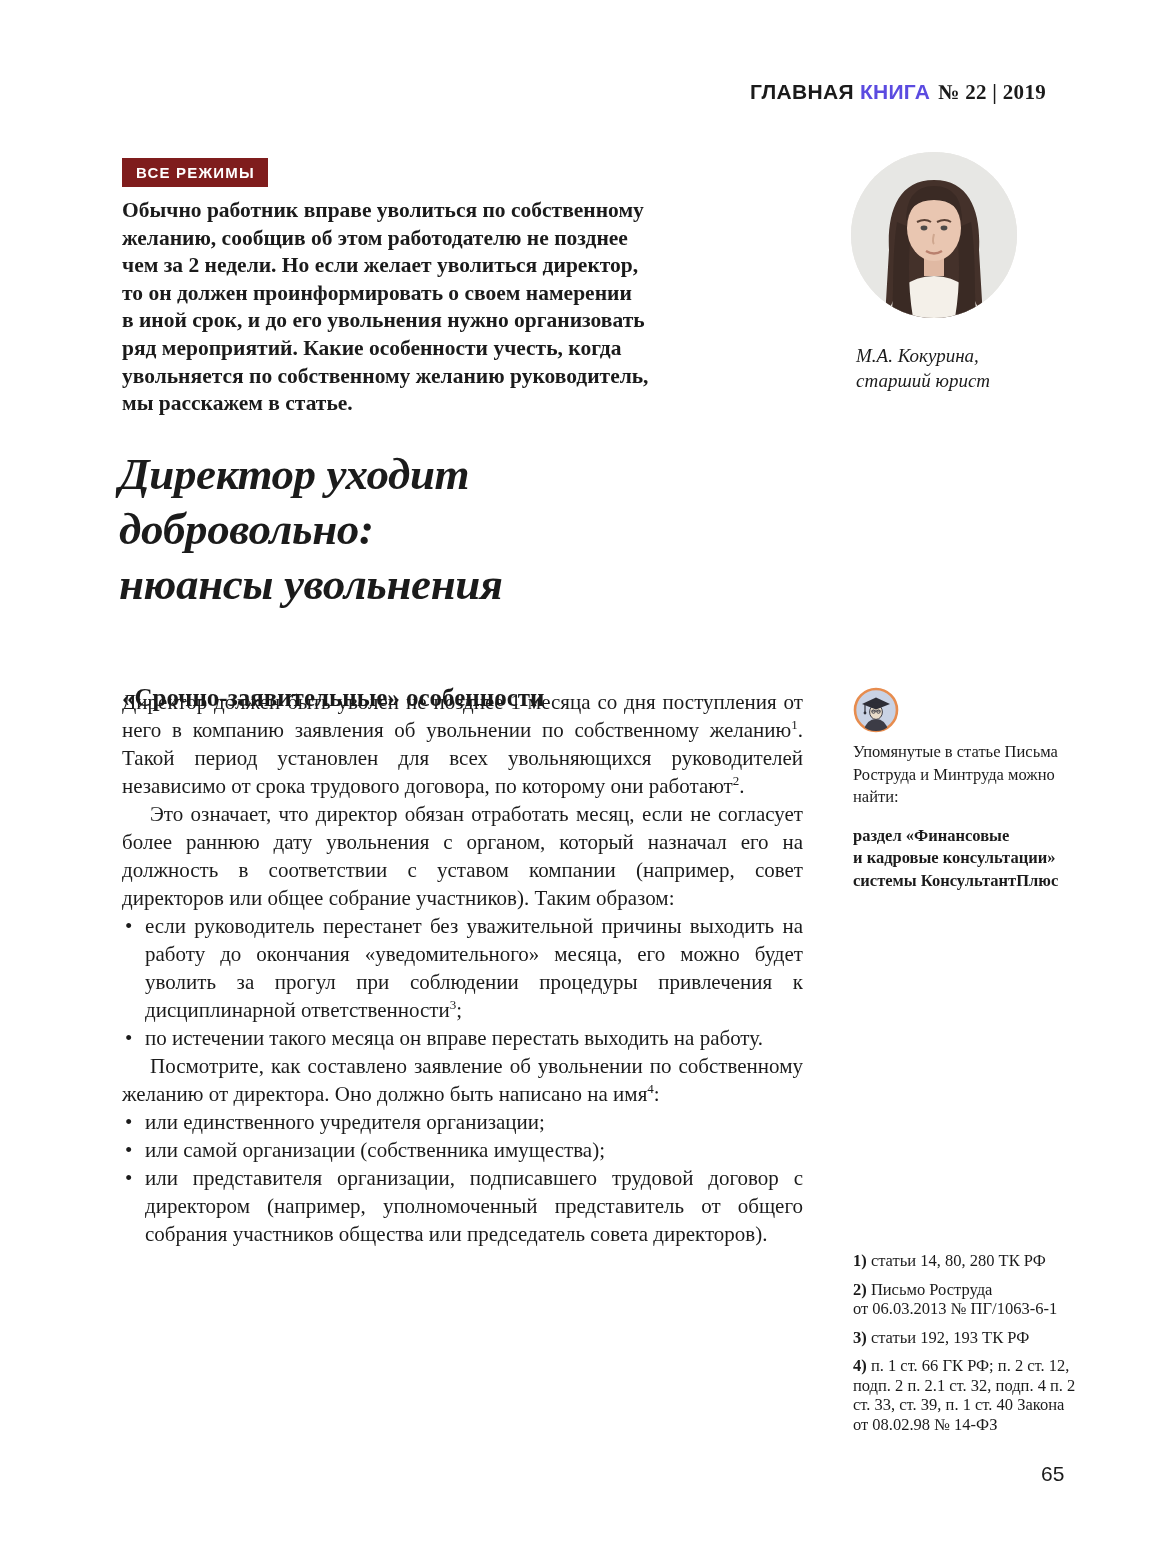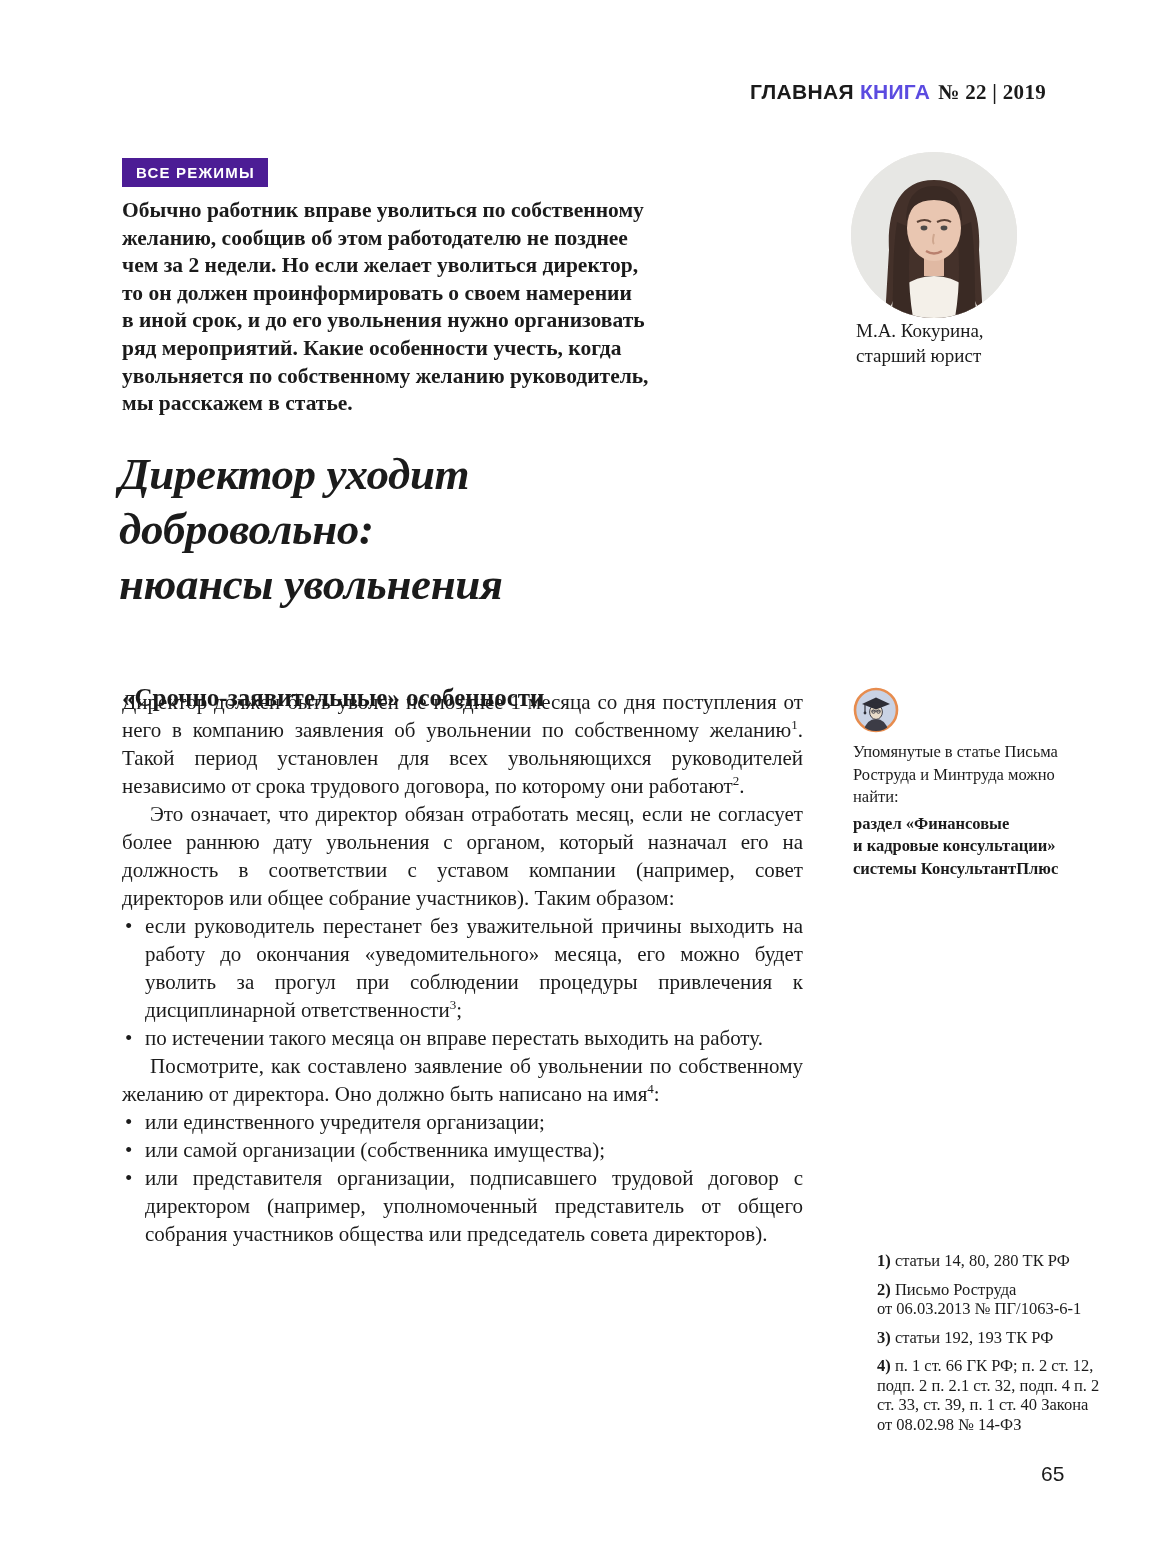--- a/index.html
+++ b/index.html
@@ -37,22 +37,22 @@
     white-space:pre-line;
   }
 
   
   .photo {
     position:absolute; left:851px; top:152px; width:166px; height:166px;
     border-radius:50%; overflow:hidden; background:#eae9e6;
   }
   .photo svg { display:block; }
   .caption {
-    position:absolute; left:856px; top:318px;
-    font-size:19px; line-height:25px;
+    position:absolute; left:856px; top:343px;
+    font-style:italic; font-size:19px; line-height:25px;
     white-space:pre-line;
   }
 
   
   .title {
     position:absolute; left:119px; top:447px;
     font-weight:700; font-size:45px; line-height:55px;
     letter-spacing:-0.4px; white-space:pre-line;font-style:italic;
   }
 
@@ -72,25 +72,25 @@
   .article .bullet .marker { position:absolute; left:3px; top:0; }
   .article sup { font-size:13px; line-height:0; vertical-align:super; }
 
   
   .note-icon { position:absolute; left:853px; top:687px; width:46px; height:46px; }
   .note {
     position:absolute; left:853px; top:741px; width:232px;
     font-size:16.5px; line-height:22.5px;
   }
   .note .note-text { white-space:pre-line; }
-  .note .note-bold { font-weight:700; margin-top:4px; white-space:pre-line; }
+  .note .note-bold { font-weight:700; margin-top:16px; white-space:pre-line; }
 
   
   .footnotes {
-    position:absolute; left:877px; top:1251px; width:236px;
+    position:absolute; left:853px; top:1251px; width:236px;
     font-size:16.5px; line-height:19.5px;
   }
   .footnotes .fn { margin-bottom:9px; white-space:pre-line; }
   .footnotes .fn b { font-weight:700; }
 
   
   .page-number {
     position:absolute; left:1041px; top:1462px;
     font-family:"Liberation Sans", sans-serif;
     font-size:21px;
@@ -98,21 +98,21 @@
 </style>
 </head>
 <body>
 
 <div class="page">
 
   <div class="masthead">
     <span>ГЛАВНАЯ</span><span class="brand-purple" style="color: rgb(91, 75, 224);">КНИГА</span><span class="issue">№ 22 | 2019</span>
   </div>
 
-  <div class="badge" style="background: #4c1d95;">ВСЕ РЕЖИМЫ</div>
+  <div class="badge" style="background: #7f1d1d;">ВСЕ РЕЖИМЫ</div>
 
   <div class="lead">Обычно работник вправе уволиться по собственному
 желанию, сообщив об этом работодателю не позднее
 чем за 2 недели. Но если желает уволиться директор,
 то он должен проинформировать о своем намерении
 в иной срок, и до его увольнения нужно организовать
 ряд мероприятий. Какие особенности учесть, когда
 увольняется по собственному желанию руководитель,
 мы расскажем в статье.</div>
 

